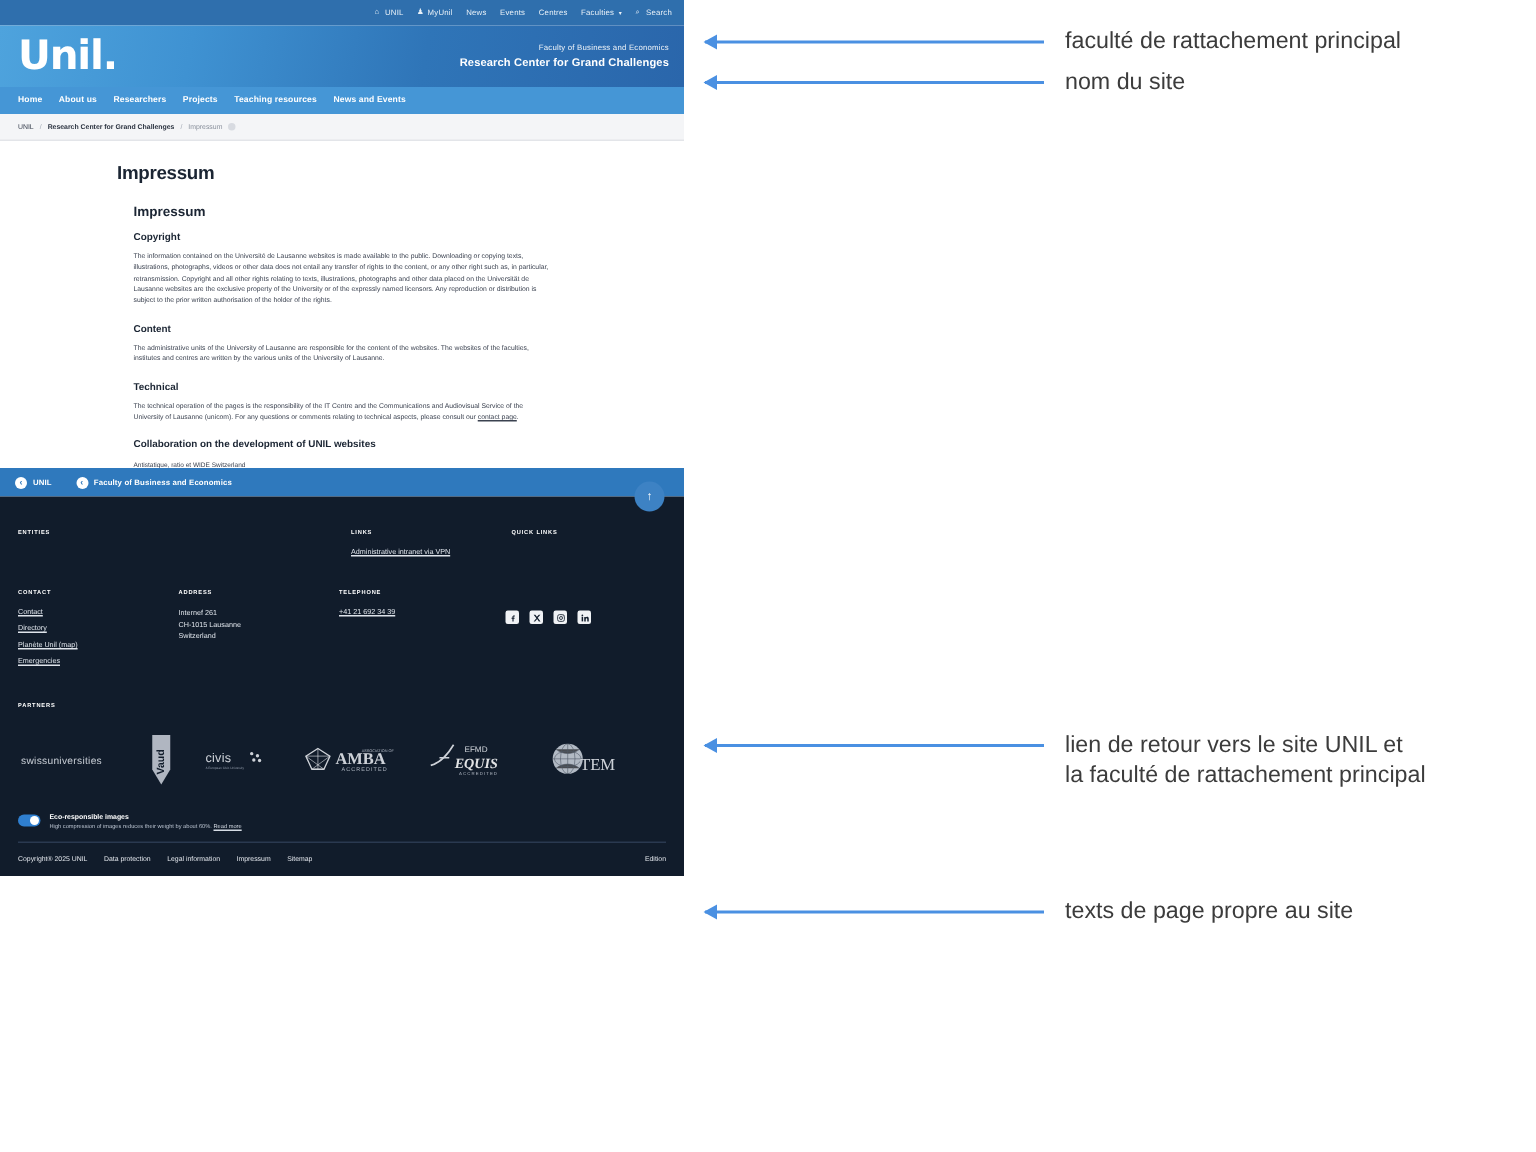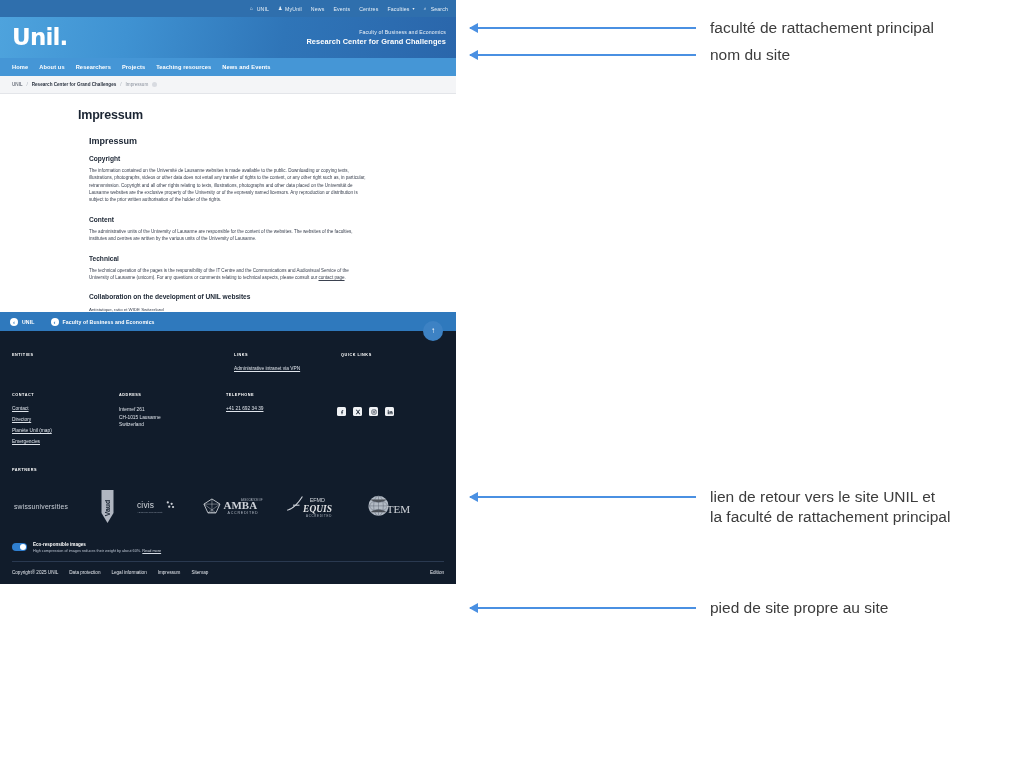--- a/index.html
+++ b/index.html
@@ -27,21 +27,21 @@
   .util-ico{display:inline-block;width:5px;height:5px;line-height:5px;font-size:5px;}
   .caret{font-size:4px;margin-left:1px;}
   
   .masthead{
     height:41px;
     background:linear-gradient(100deg,#4ea3dd 0%,#3f92d2 28%,#2f75b8 62%,#2a66ab 100%);
     display:flex;align-items:center;justify-content:space-between;
     padding:0 10px 0 12px;position:relative;
   }
   .logo{
-    color:#fff;font-weight:bold;font-size:23px;line-height:27px;
+    color:#fff;font-weight:bold;font-size:27px;line-height:27px;
     letter-spacing:-.8px;font-family:"DejaVu Sans",sans-serif;
     cursor:pointer;
   }
   .site-id{text-align:right;color:#fff;}
   .site-fac{font-size:5.2px;letter-spacing:.15px;opacity:.92;margin-bottom:2px;}
   .site-name{font-size:7.4px;font-weight:bold;letter-spacing:.1px;}
   
   .main-nav{
     height:18px;background:#4596d6;
     display:flex;align-items:center;gap:11px;padding-left:12px;
@@ -407,16 +407,16 @@
   </div>
 
   <div class="ann" style="left:14px; top:487px; align-items:flex-start;">
     <div class="arrow" style="width:226px; margin-top:9px;"></div>
     <div class="ann-text" style="margin-left:14px;">lien de retour vers le site UNIL et
 la faculté de rattachement principal</div>
   </div>
 
   <div class="ann" style="left:14px; top:598px;">
     <div class="arrow" style="width:226px;"></div>
-    <div class="ann-text" style="margin-left:14px;">pied de site propre au site</div>
+    <div class="ann-text" style="margin-left:14px;">texts de page propre au site</div>
   </div>
 
 </div>
 
 </body></html>

